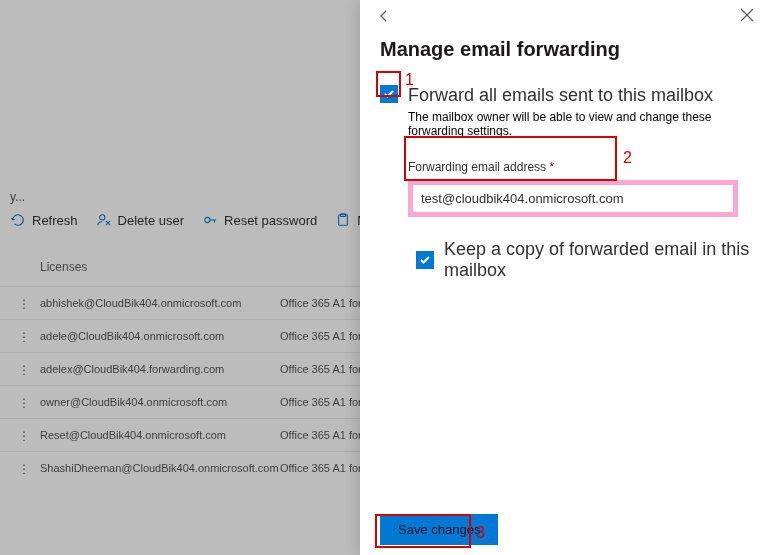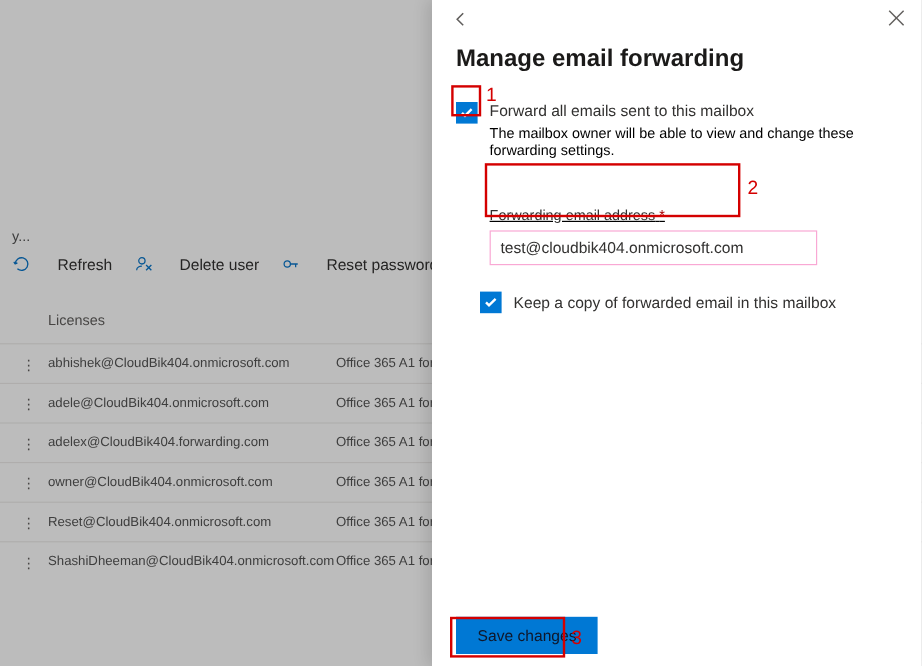--- a/index.html
+++ b/index.html
@@ -5,47 +5,47 @@
     * { margin: 0; padding: 0; box-sizing: border-box; font-family: "Segoe UI", sans-serif; }
     body { width: 768px; height: 555px; position: relative; overflow: hidden; background: #fff; }
 
     
     .bg { position: absolute; inset: 0; background: #fff; filter: brightness(0.78) grayscale(0.1); }
     .bg-overlay { position: absolute; inset: 0; background: rgba(0,0,0,0.05); }
 
     .bg-top { height: 200px; padding-left: 10px; padding-top: 190px; font-size: 12px; color: #555; }
 
     .action-bar { display: flex; gap: 18px; align-items: center; padding: 12px 10px 20px; font-size: 13px; color: #323130; }
-    .action-item { display: flex; align-items: center; gap: 22px; cursor: default; }
+    .action-item { display: flex; align-items: center; gap: 6px; cursor: default; }
     .action-icon { width: 16px; height: 16px; display: flex; align-items: center; justify-content: center; color: #0078d4; }
 
     .table { width: 100%; font-size: 12px; color: #323130; }
     .table-header { display: flex; padding: 12px 10px 12px 40px; color: #605e5c; border-bottom: 0; font-size: 12px; }
     .col-user { width: 240px; }
     .col-lic { flex: 1; }
     .table-row { display: flex; padding: 10px 10px 10px 40px; border-top: 1px solid #edebe9; position: relative; font-size: 11px; color: #555; }
     .row-menu { position: absolute; left: 18px; top: 10px; color: #605e5c; font-size: 12px; }
 
     
     .panel { position: absolute; right: 0; top: 0; width: 408px; height: 555px; background: #fff; box-shadow: -4px 0 12px rgba(0,0,0,0.12); padding: 10px 16px 0 20px; }
     .panel-close { position: absolute; right: 14px; top: 8px; font-size: 16px; color: #605e5c; cursor: pointer; }
     .panel-back { position: absolute; left: 16px; top: 8px; color: #605e5c; font-size: 16px; cursor: pointer; }
     .panel h2 { margin-top: 28px; font-size: 20px; font-weight: 700; color: #1b1a19; }
 
     .check-row { display: flex; align-items: flex-start; gap: 10px; margin-top: 24px; }
     .checkbox { width: 18px; height: 18px; background: #0078d4; display: flex; align-items: center; justify-content: center; color: #fff; font-size: 12px; flex-shrink: 0; }
-    .check-text { font-size: 13px; color: #323130; }
+    .check-text { font-size: 18px; color: #323130; }
     .subtext { font-size: 12px; color: #000000; margin-top: 4px; margin-left: 0; }
 
-    .field-block { margin-top: 40px; margin-left: 28px; text-decoration: underline; }
+    .field-block { margin-top: 22px; margin-left: 28px; }
     .field-label { font-size: 12px; color: #323130; margin-bottom: 6px; }
     .required { color: #a80000; }
-    .text-input { width: 273px; padding: 6px 8px; font-size: 13px; border: 1px solid #f9a8d4; color: #323130; }
+    .text-input { width: 330px; padding: 6px 8px; font-size: 13px; border: 5px solid #f9a8d4; color: #323130; }
 
-    .check-row2 { display: flex; align-items: center; gap: 10px; margin-top: 22px; margin-left: 20px; }
+    .check-row2 { display: flex; align-items: center; gap: 10px; margin-top: 22px; margin-left: 36px; }
 
     .save-btn { position: absolute; bottom: 10px; left: 20px; background: #0078d4; color: #0f172a; border: none; padding: 8px 18px; font-size: 13px; cursor: pointer; }
 
     
     .hl { position: absolute; border: 2px solid #d40000; pointer-events: none; }
     .ann { position: absolute; font-size: 16px; color: #d40000; pointer-events: none; font-family: Arial, sans-serif; }
   </style>
 </head>
 <body>
 

